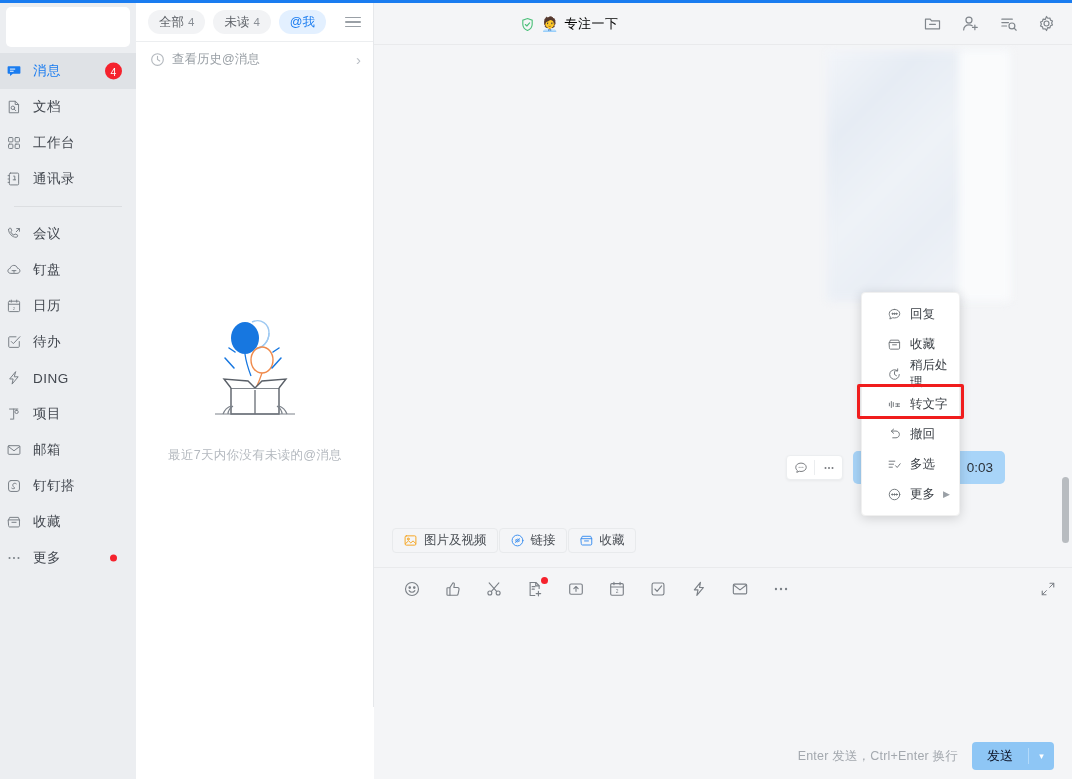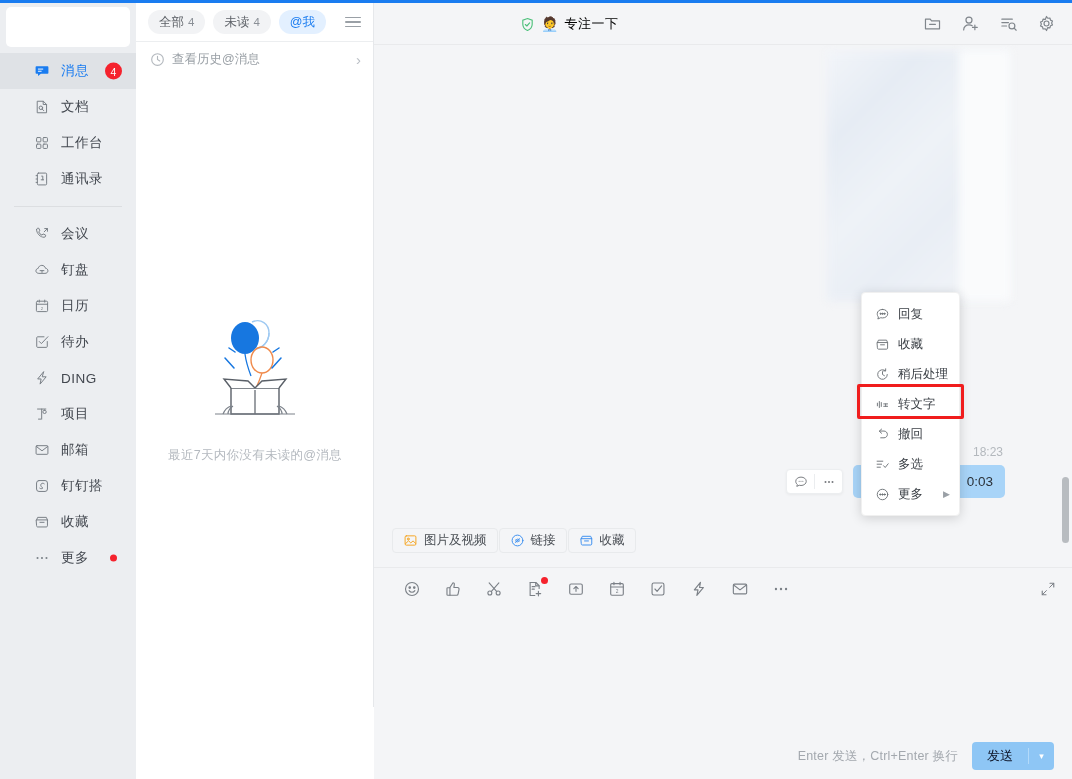--- a/index.html
+++ b/index.html
@@ -12,21 +12,21 @@
   #app { position:relative; width:1072px; height:779px; display:flex; }
 
   
   .top-accent { position:absolute; top:0; left:0; width:1072px; height:3px; background:#1a7cf0; z-index:50; }
 
   
   .sidebar { width:136px; height:779px; background:#eceef1; flex:0 0 136px; position:relative; padding-top:3px; }
   .profile-card { margin:4px 6px 6px 6px; height:40px; background:#fff; border-radius:5px; }
   .nav-list { padding:0 0 0 0; }
   .nav-item {
-    height:36px; display:flex; align-items:center; padding-left:32px;
+    height:36px; display:flex; align-items:center; padding-left:4px;
     position:relative; cursor:pointer; color:#42474f; font-size:13.5px;
   }
   .nav-item.active { background:#dfe2e6; }
   .nav-item.active .nav-label { color:#1a7cf0; }
   .nav-item.active .nav-ic { color:#1a7cf0; }
   .nav-ic { width:20px; height:20px; margin-right:9px; display:inline-flex; align-items:center; justify-content:center; color:#7a8087; flex:0 0 20px; }
   .nav-ic svg { width:16px; height:16px; display:block; }
   .nav-label { white-space:nowrap; letter-spacing:.5px; }
   .badge {
     position:absolute; right:14px; top:50%; transform:translateY(-50%);
@@ -96,21 +96,21 @@
 
   .scrollbar-track { position:absolute; right:3px; top:0; width:7px; height:100%; }
   .scrollbar-thumb { position:absolute; right:0; top:432px; width:7px; height:66px; border-radius:4px; background:#b8bcc0; cursor:pointer; }
 
   
   .ctxmenu {
     position:absolute; left:861px; top:292px; width:99px; background:#fff; border-radius:4px;
     box-shadow:0 2px 12px rgba(0,0,0,.16); padding:6px 0; z-index:40; border:1px solid #f0f0f0;
   }
   .ctxitem {
-    height:30px; display:flex; align-items:center; padding-left:13px; font-size:12.5px; color:#3a3f45;
+    height:30px; display:flex; align-items:center; padding-left:25px; font-size:12.5px; color:#3a3f45;
     cursor:pointer; position:relative;
   }
   .ctxitem .cic { width:15px; height:15px; margin-right:8px; color:#6e7378; flex:0 0 15px; }
   .ctxitem .arrow { position:absolute; right:9px; color:#9aa0a6; font-size:9px; }
   .ctx-highlight { position:absolute; left:857px; top:384px; width:107px; height:35px; border:3px solid #f01d1d; border-radius:2px; z-index:45; pointer-events:none; }
 
   
   .chips-row { position:absolute; left:392px; top:528px; display:flex; gap:1px; z-index:5; }
   .chip {
     height:25px; background:#f4f5f7; border:1px solid #e8eaec; border-radius:4px; display:flex; align-items:center;
@@ -379,21 +379,20 @@
           </svg>
         </span>
       </div>
     </div>
 
     <div class="chat-body">
       <div class="redact"></div>
       <div class="redact2"></div>
 
       <div class="msg-row">
-        <div class="msg-time">18:23</div>
         <div class="bubble-line">
           <div class="hover-acts">
             <span class="hact">
               <svg viewBox="0 0 16 16" width="14" height="14" fill="none" stroke="currentColor" stroke-width="1.1">
                 <path d="M8 2.4c3.4 0 6 2.1 6 4.8s-2.6 4.8-6 4.8c-.7 0-1.4-.1-2-.3L3.2 13l.6-2.2C2.7 10 2 8.7 2 7.2 2 4.5 4.6 2.4 8 2.4z"></path>
                 <circle cx="5.9" cy="7.2" r=".65" fill="currentColor" stroke="none"></circle>
                 <circle cx="8" cy="7.2" r=".65" fill="currentColor" stroke="none"></circle>
                 <circle cx="10.1" cy="7.2" r=".65" fill="currentColor" stroke="none"></circle>
               </svg>
             </span>

